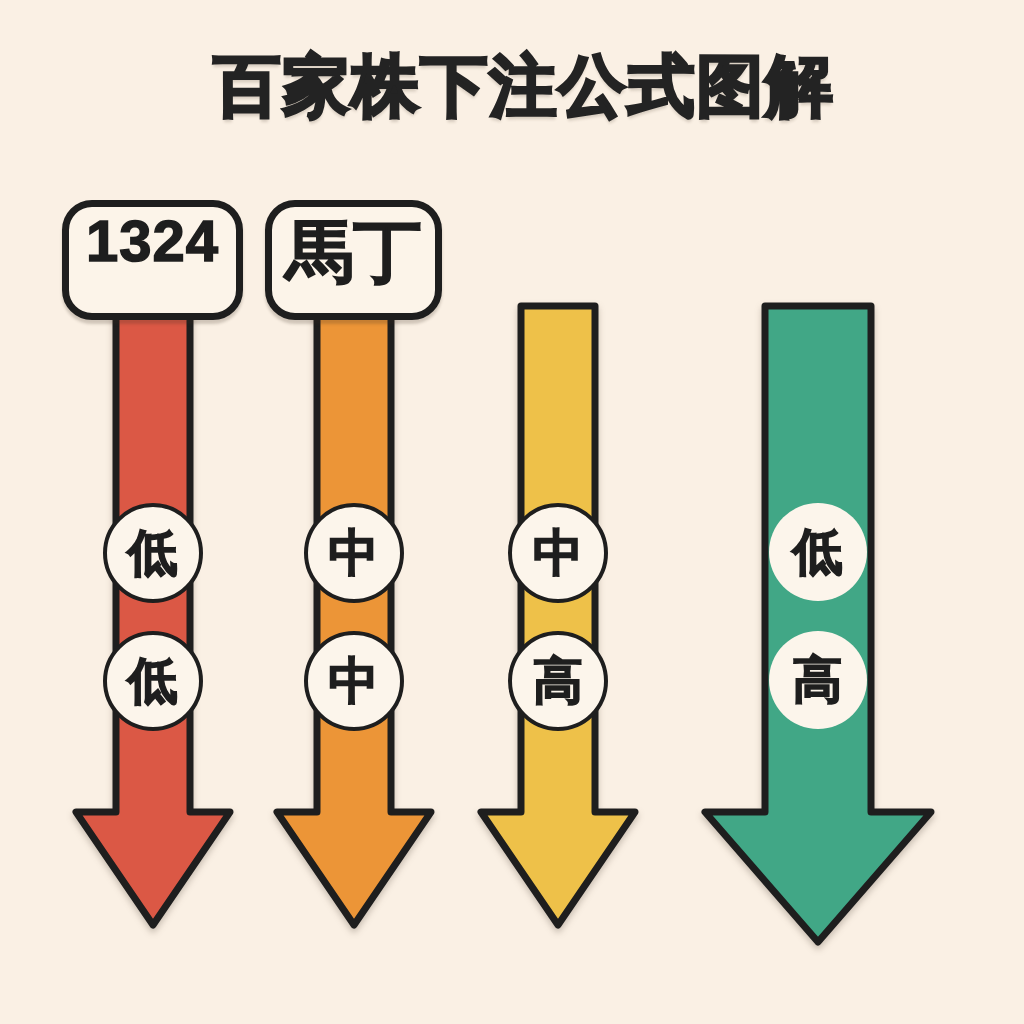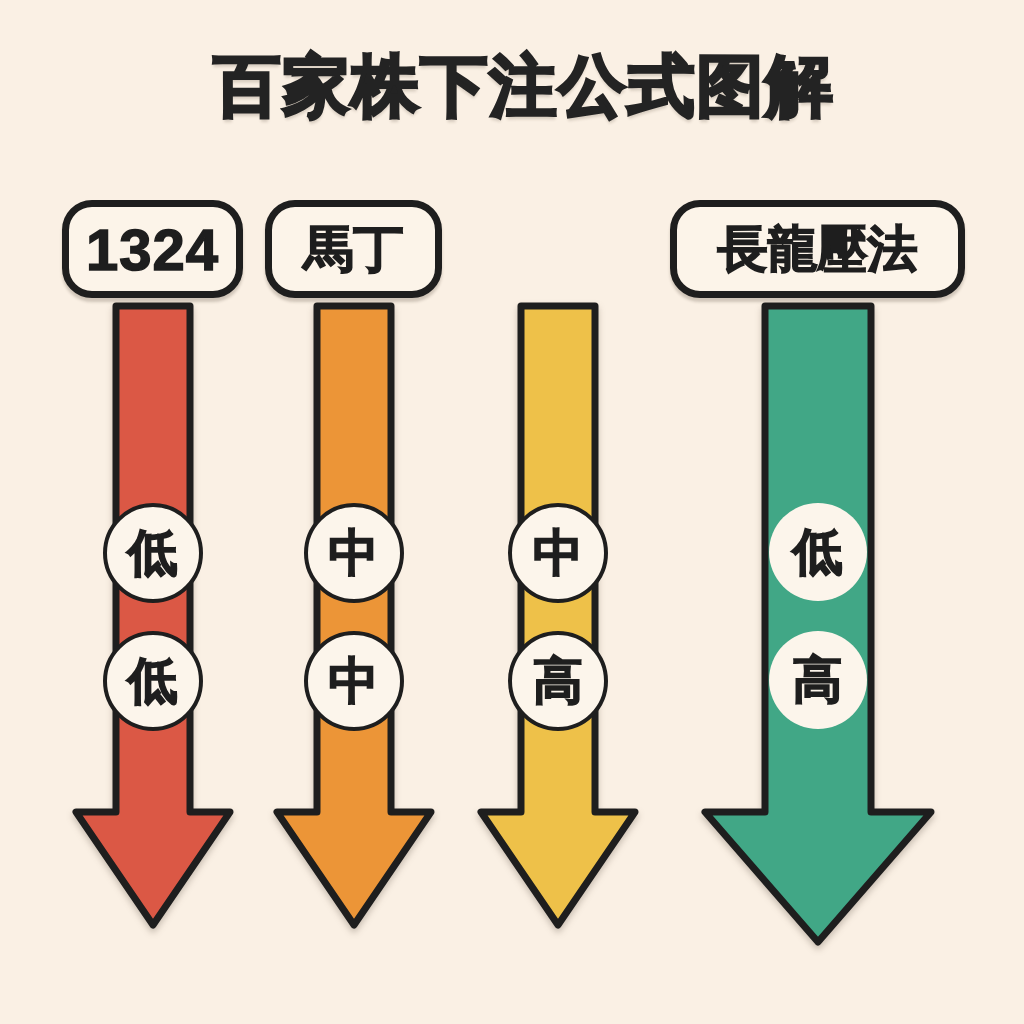--- a/index.html
+++ b/index.html
@@ -40,33 +40,32 @@
   .col-1 { left: 62px;  width: 181px; }
   .col-2 { left: 265px; width: 177px; }
   .col-3 { left: 468px; width: 180px; }
   .col-4 { left: 670px; width: 295px; }
 
   .header-box {
     position: relative;
     z-index: 2;
     box-sizing: border-box;
     width: 100%;
-    height: 98px;
+    height: 120px;
     background: #FCF4E9;
     border: 7px solid #1E1E1E;
     border-radius: 30px;
     display: flex;
-    align-items: center;
     justify-content: center;
     box-shadow: 0 4px 3px rgba(60,45,30,0.22);
   }
   .header-label {
     font-weight: 800;
     color: #1E1E1E;
-    font-size: 50px;
+    font-size: 68px;
     -webkit-text-stroke: 1.5px #1E1E1E;
     white-space: nowrap;
   }
   .col-1 .header-label { font-size: 58px; letter-spacing: 1px; }
 
   .arrow-svg {
     position: absolute;
     top: 102px;
     left: 50%;
     transform: translateX(-50%);
@@ -139,23 +138,20 @@
     </svg>
     <div class="badge badge-top">
       <span>中</span>
     </div>
     <div class="badge badge-bottom">
       <span>高</span>
     </div>
   </div>
 
   <div class="column col-4">
-    <div class="header-box">
-      <span class="header-label">長龍壓法</span>
-    </div>
     <svg class="arrow-svg" width="240" height="648" viewBox="0 0 240 648">
       <polygon points="67,4 173,4 173,510 233,510 120,640 7,510 67,510" stroke="#1E1E1E" stroke-width="7" stroke-linejoin="round" fill="#41A786"></polygon>
     </svg>
     <div class="badge badge-top">
       <span>低</span>
     </div>
     <div class="badge badge-bottom">
       <span>高</span>
     </div>
   </div>

